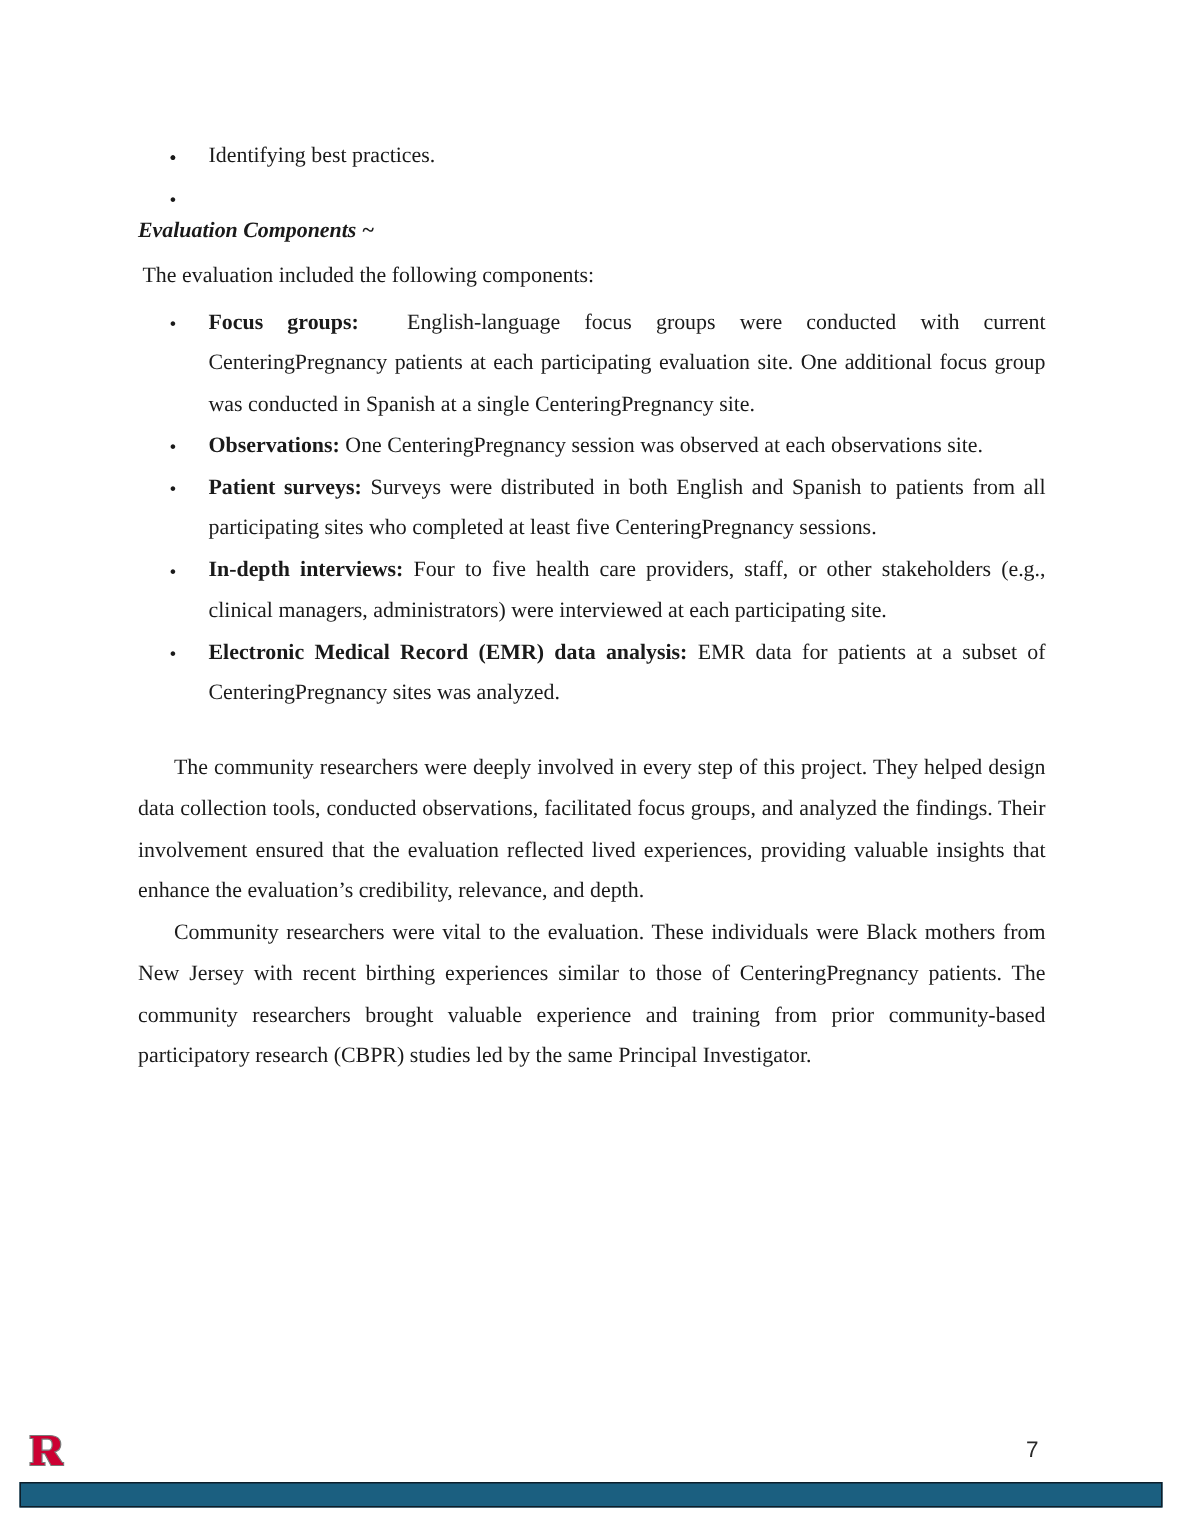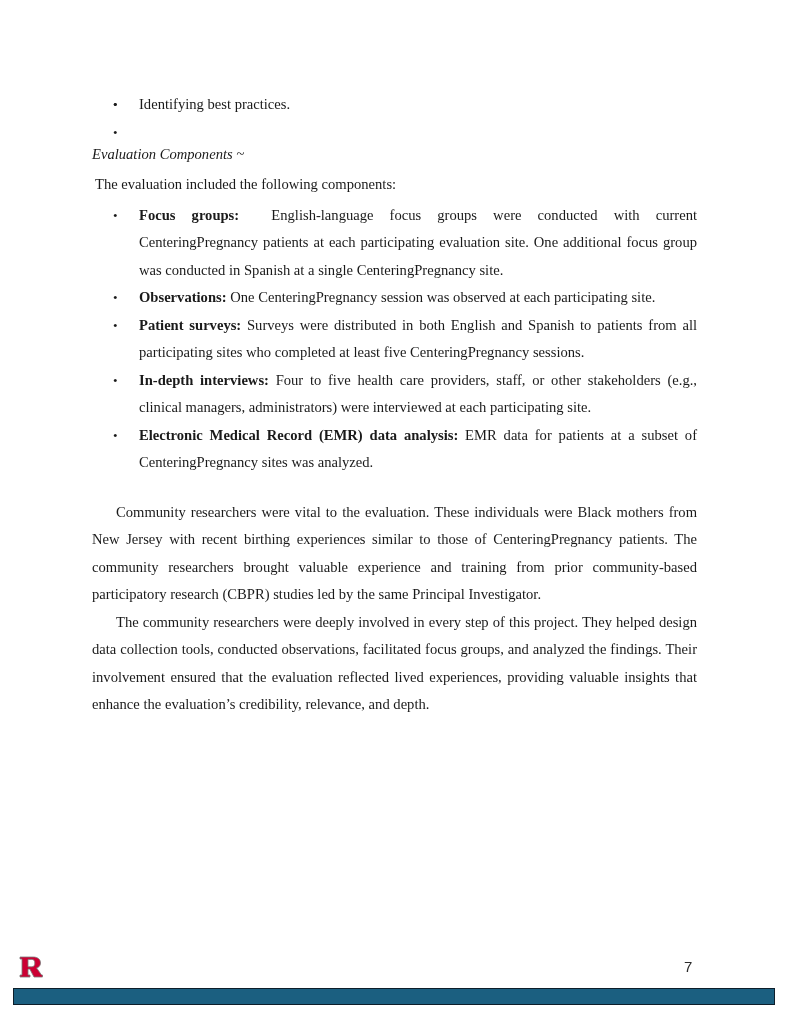--- a/index.html
+++ b/index.html
@@ -48,21 +48,21 @@
     }
     .justify {
       text-align: justify;
       text-align-last: left;
     }
     .gap {
       height: 22px;
     }
     .heading {
       font-style: italic;
-      font-weight: normal;
+      font-weight: bold;
       margin: 0;
     }
     p {
       margin: 0;
     }
     .intro {
       margin: 3px;
     }
     .lead {
       font-weight: bold;
@@ -123,40 +123,40 @@
     <p class="heading">Evaluation Components ~</p>
     <p class="intro">The evaluation included the following components:</p>
 
     <ul class="bullets justify">
       <li>
         <span class="bullet">•</span>
         <span class="lead">Focus groups:</span><span style="white-space: pre-wrap;">  English-language focus groups were conducted with current CenteringPregnancy patients at each participating evaluation site. One additional focus group was conducted in Spanish at a single CenteringPregnancy site.</span>
       </li>
       <li>
         <span class="bullet">•</span>
-        <span class="lead">Observations:</span><span style="white-space: pre-wrap;"> One CenteringPregnancy session was observed at each participating site.</span>
+        <span class="lead">Observations:</span><span style="white-space: pre-wrap;"> One CenteringPregnancy session was observed at each observations site.</span>
       </li>
       <li>
         <span class="bullet">•</span>
         <span class="lead">Patient surveys:</span><span style="white-space: pre-wrap;"> Surveys were distributed in both English and Spanish to patients from all participating sites who completed at least five CenteringPregnancy sessions.</span>
       </li>
       <li>
         <span class="bullet">•</span>
         <span class="lead">In-depth interviews:</span><span style="white-space: pre-wrap;"> Four to five health care providers, staff, or other stakeholders (e.g., clinical managers, administrators) were interviewed at each participating site.</span>
       </li>
       <li>
         <span class="bullet">•</span>
         <span class="lead">Electronic Medical Record (EMR) data analysis:</span><span style="white-space: pre-wrap;"> EMR data for patients at a subset of CenteringPregnancy sites was analyzed.</span>
       </li>
     </ul>
 
     <div class="gap2"></div>
 
+    <p class="justify indent">The community researchers were deeply involved in every step of this project. They helped design data collection tools, conducted observations, facilitated focus groups, and analyzed the findings. Their involvement ensured that the evaluation reflected lived experiences, providing valuable insights that enhance the evaluation’s credibility, relevance, and depth.</p>
     <p class="justify indent">Community researchers were vital to the evaluation. These individuals were Black mothers from New Jersey with recent birthing experiences similar to those of CenteringPregnancy patients. The community researchers brought valuable experience and training from prior community-based participatory research (CBPR) studies led by the same Principal Investigator.</p>
-    <p class="justify indent">The community researchers were deeply involved in every step of this project. They helped design data collection tools, conducted observations, facilitated focus groups, and analyzed the findings. Their involvement ensured that the evaluation reflected lived experiences, providing valuable insights that enhance the evaluation’s credibility, relevance, and depth.</p>
   </div>
 
   <div class="footer-logo">
     <svg width="24" height="22" viewBox="0 0 24 22" xmlns="http://www.w3.org/2000/svg">
       <path d="M1 1 H14 C19 1 21.5 3.5 21.5 7 C21.5 9.6 20 11.2 17.6 11.9 L22.5 19 H23.5 V21 H15 L10.8 13.1 H9 V19 H11 V21 H1 V19 H3 V3 H1 Z M9 3.4 V10.8 H12.8 C14.9 10.8 15.8 9.5 15.8 7.1 C15.8 4.7 14.9 3.4 12.8 3.4 Z" fill="#cc0033" stroke="#7a7a7a" stroke-width="0.8"></path>
     </svg>
   </div>
 
   <div class="page-number">7</div>
 

